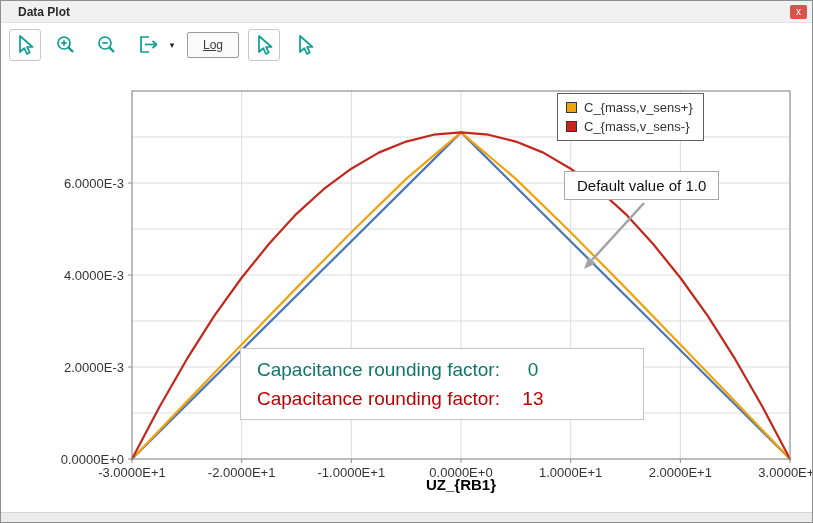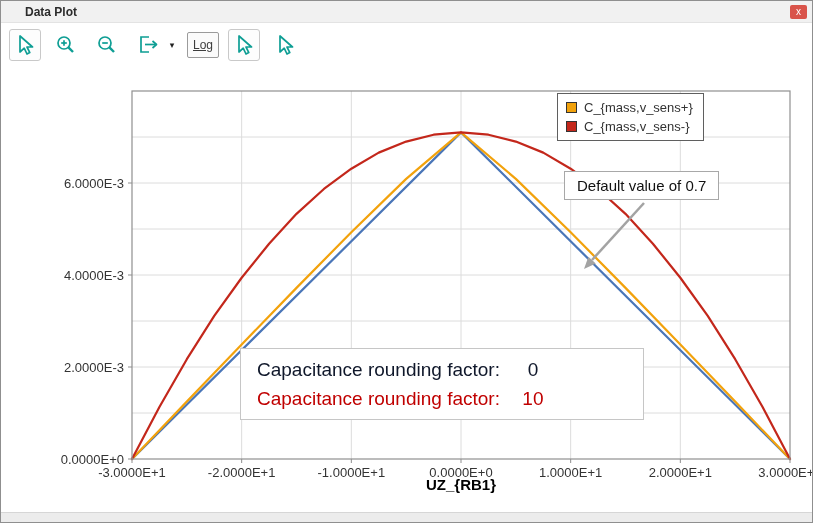--- a/index.html
+++ b/index.html
@@ -1,25 +1,25 @@
 <!DOCTYPE html>
 <html><head>
 <meta charset="utf-8">
 <style>
   * { box-sizing: border-box; }
   body { margin:0; background:#ffffff; font-family:"Liberation Sans", sans-serif; }
   .window { position:relative; width:813px; height:523px; border:1px solid #8f8f8f; background:#fff; overflow:hidden; }
-  .titlebar { height:22px; background:#f1f1f1; border-bottom:1px solid #e3e3e3; display:flex; align-items:center; padding-left:24px; }
+  .titlebar { height:22px; background:#f1f1f1; border-bottom:1px solid #e3e3e3; display:flex; align-items:center; padding-left:17px; }
   .title { font-size:12px; font-weight:bold; color:#2b2b2b; }
   .close-btn { position:absolute; top:4px; right:5px; width:17px; height:14px; background:#d9534a; border-radius:2px; color:#fff; font-size:10px; line-height:13px; text-align:center; cursor:default; }
   .toolbar { height:44px; display:flex; align-items:center; gap:9px; padding:0 8px; background:#fff; }
   .tool-btn { width:32px; height:32px; display:flex; align-items:center; justify-content:center; background:transparent; border:1px solid transparent; padding:0; cursor:pointer; }
   .tool-btn.active { border:1px solid #c9c9c9; border-radius:3px; background:#fdfdfd; }
   .caret-btn { width:12px; height:32px; border:none; background:none; font-size:9px; color:#222; padding:0; margin-left:-7px; cursor:pointer; }
-  .log-btn { width:32px; height:26px; border:1px solid #9b9b9b; border-radius:2px; background:#fbfbfb; font-size:12px; color:#3d3d3d; display:flex; align-items:center; justify-content:center; cursor:pointer; }
+  .log-btn { width:52px; height:26px; border:1px solid #9b9b9b; border-radius:2px; background:#fbfbfb; font-size:12px; color:#3d3d3d; display:flex; align-items:center; justify-content:center; cursor:pointer; }
   .log-btn span { text-decoration:underline; }
   .chart-wrap { position:absolute; top:66px; left:0; width:811px; height:445px; }
   .chart-wrap svg.plot { position:absolute; top:0; left:0; }
   .tick-label { font-family:"Liberation Sans", sans-serif; font-size:13px; fill:#333; }
   .legend { position:absolute; left:556px; top:26px; border:1px solid #5f5f5f; background:#fff; padding:6px 10px 6px 8px; display:flex; flex-direction:column; gap:4px; font-size:13px; color:#333; }
   .legend-item { display:flex; align-items:center; gap:7px; }
   .legend-swatch { width:11px; height:11px; border:1px solid #333; display:inline-block; }
   .annotation-box { position:absolute; left:563px; top:104px; border:1px solid #a8a8a8; background:#fff; padding:5px 12px; font-size:15px; color:#111; }
   .caption-box { position:absolute; left:239px; top:281px; width:404px; border:1px solid #c6c6c6; background:#fff; padding:6px 0 6px 16px; font-size:19px; line-height:29px; }
   .cap-value { display:inline-block; min-width:46px; text-align:center; margin-left:10px; }
@@ -131,28 +131,28 @@
       <div class="legend-item">
         <span class="legend-swatch" style="background: rgb(242, 162, 12);"></span>
         <span>C_{mass,v_sens+}</span>
       </div>
       <div class="legend-item">
         <span class="legend-swatch" style="background: rgb(195, 39, 27);"></span>
         <span>C_{mass,v_sens-}</span>
       </div>
     </div>
 
-    <div class="annotation-box">Default value of 0.7</div>
+    <div class="annotation-box">Default value of 1.0</div>
 
     <div class="caption-box">
-      <div class="caption-line" style="color: #0f172a;">
+      <div class="caption-line" style="color: #0f766e;">
         <span class="cap-label">Capacitance rounding factor:</span><span class="cap-value">0</span>
       </div>
       <div class="caption-line" style="color: rgb(192, 0, 0);">
-        <span class="cap-label">Capacitance rounding factor:</span><span class="cap-value">10</span>
+        <span class="cap-label">Capacitance rounding factor:</span><span class="cap-value">13</span>
       </div>
     </div>
 
     <div class="x-axis-title">UZ_{RB1}</div>
   </div>
 
   <div class="bottom-bar"></div>
 </div>
 
 </body></html>

